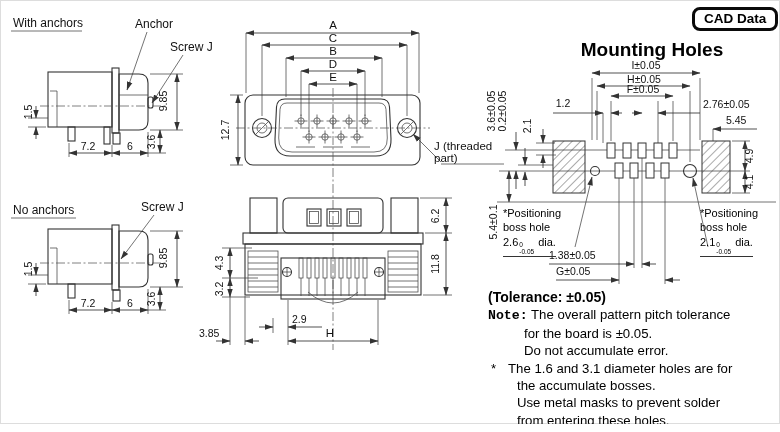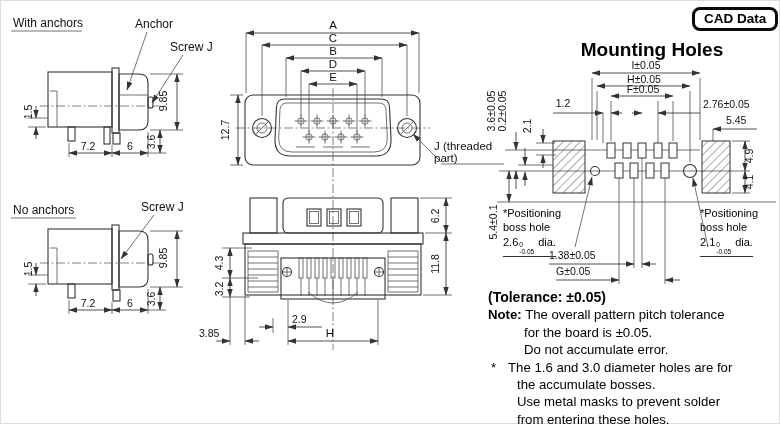--- a/index.html
+++ b/index.html
@@ -20,21 +20,21 @@
          height:18px;line-height:18px;font-size:13.5px;font-weight:600;background:#fff;}
   #mh-title{left:572px;top:39px;width:160px;text-align:center;font-size:19px;font-weight:bold;}
   .bosslabel{font-size:11px;line-height:14px;}
   #boss-left{left:503px;top:206px;width:90px;}
   #boss-right{left:700px;top:206px;width:90px;}
   .boss-dia{display:inline-block;border-bottom:1px solid #333;padding-bottom:1px;margin-top:1px;}
   .tolstack{display:inline-flex;flex-direction:column;font-size:6.5px;line-height:6.5px;
             vertical-align:-1px;margin:0 1px;}
   #notes{left:488px;top:289px;width:292px;font-size:13.2px;line-height:17.4px;}
   .tol-head{font-weight:bold;font-size:14px;}
-  .b{font-weight:bold;}
+  .b{font-weight:bold;font-family:Liberation Mono, monospace;}
   .note-indent{padding-left:36px;}
   .star-row{position:relative;padding-left:20px;}
   .star-row .star{position:absolute;left:3px;top:0;}
   .star-indent{padding-left:29px;}
 </style>
 </head>
 <body>
 
 <div id="page">
 
@@ -419,19 +419,19 @@
           <span>0</span>
           <span>-0.05</span>
         </span> <span>dia.</span></div>
 </div>
 
 <div id="notes" class="htxt">
   <div class="tol-head">(Tolerance: ±0.05)</div>
   <div><span class="b">Note:</span> <span>The overall pattern pitch tolerance</span></div>
   <div class="note-indent">for the board is ±0.05.</div>
   <div class="note-indent">Do not accumulate error.</div>
-  <div class="star-row"><span class="star">*</span><span>The 1.6 and 3.0 diameter holes are for</span></div>
+  <div class="star-row"><span class="star">*</span><span>The 1.6 and 3.1 diameter holes are for</span></div>
   <div class="star-indent">the accumulate bosses.</div>
   <div class="star-indent">Use metal masks to prevent solder</div>
   <div class="star-indent">from entering these holes.</div>
 </div>
 
 </div>
 
 </body></html>

